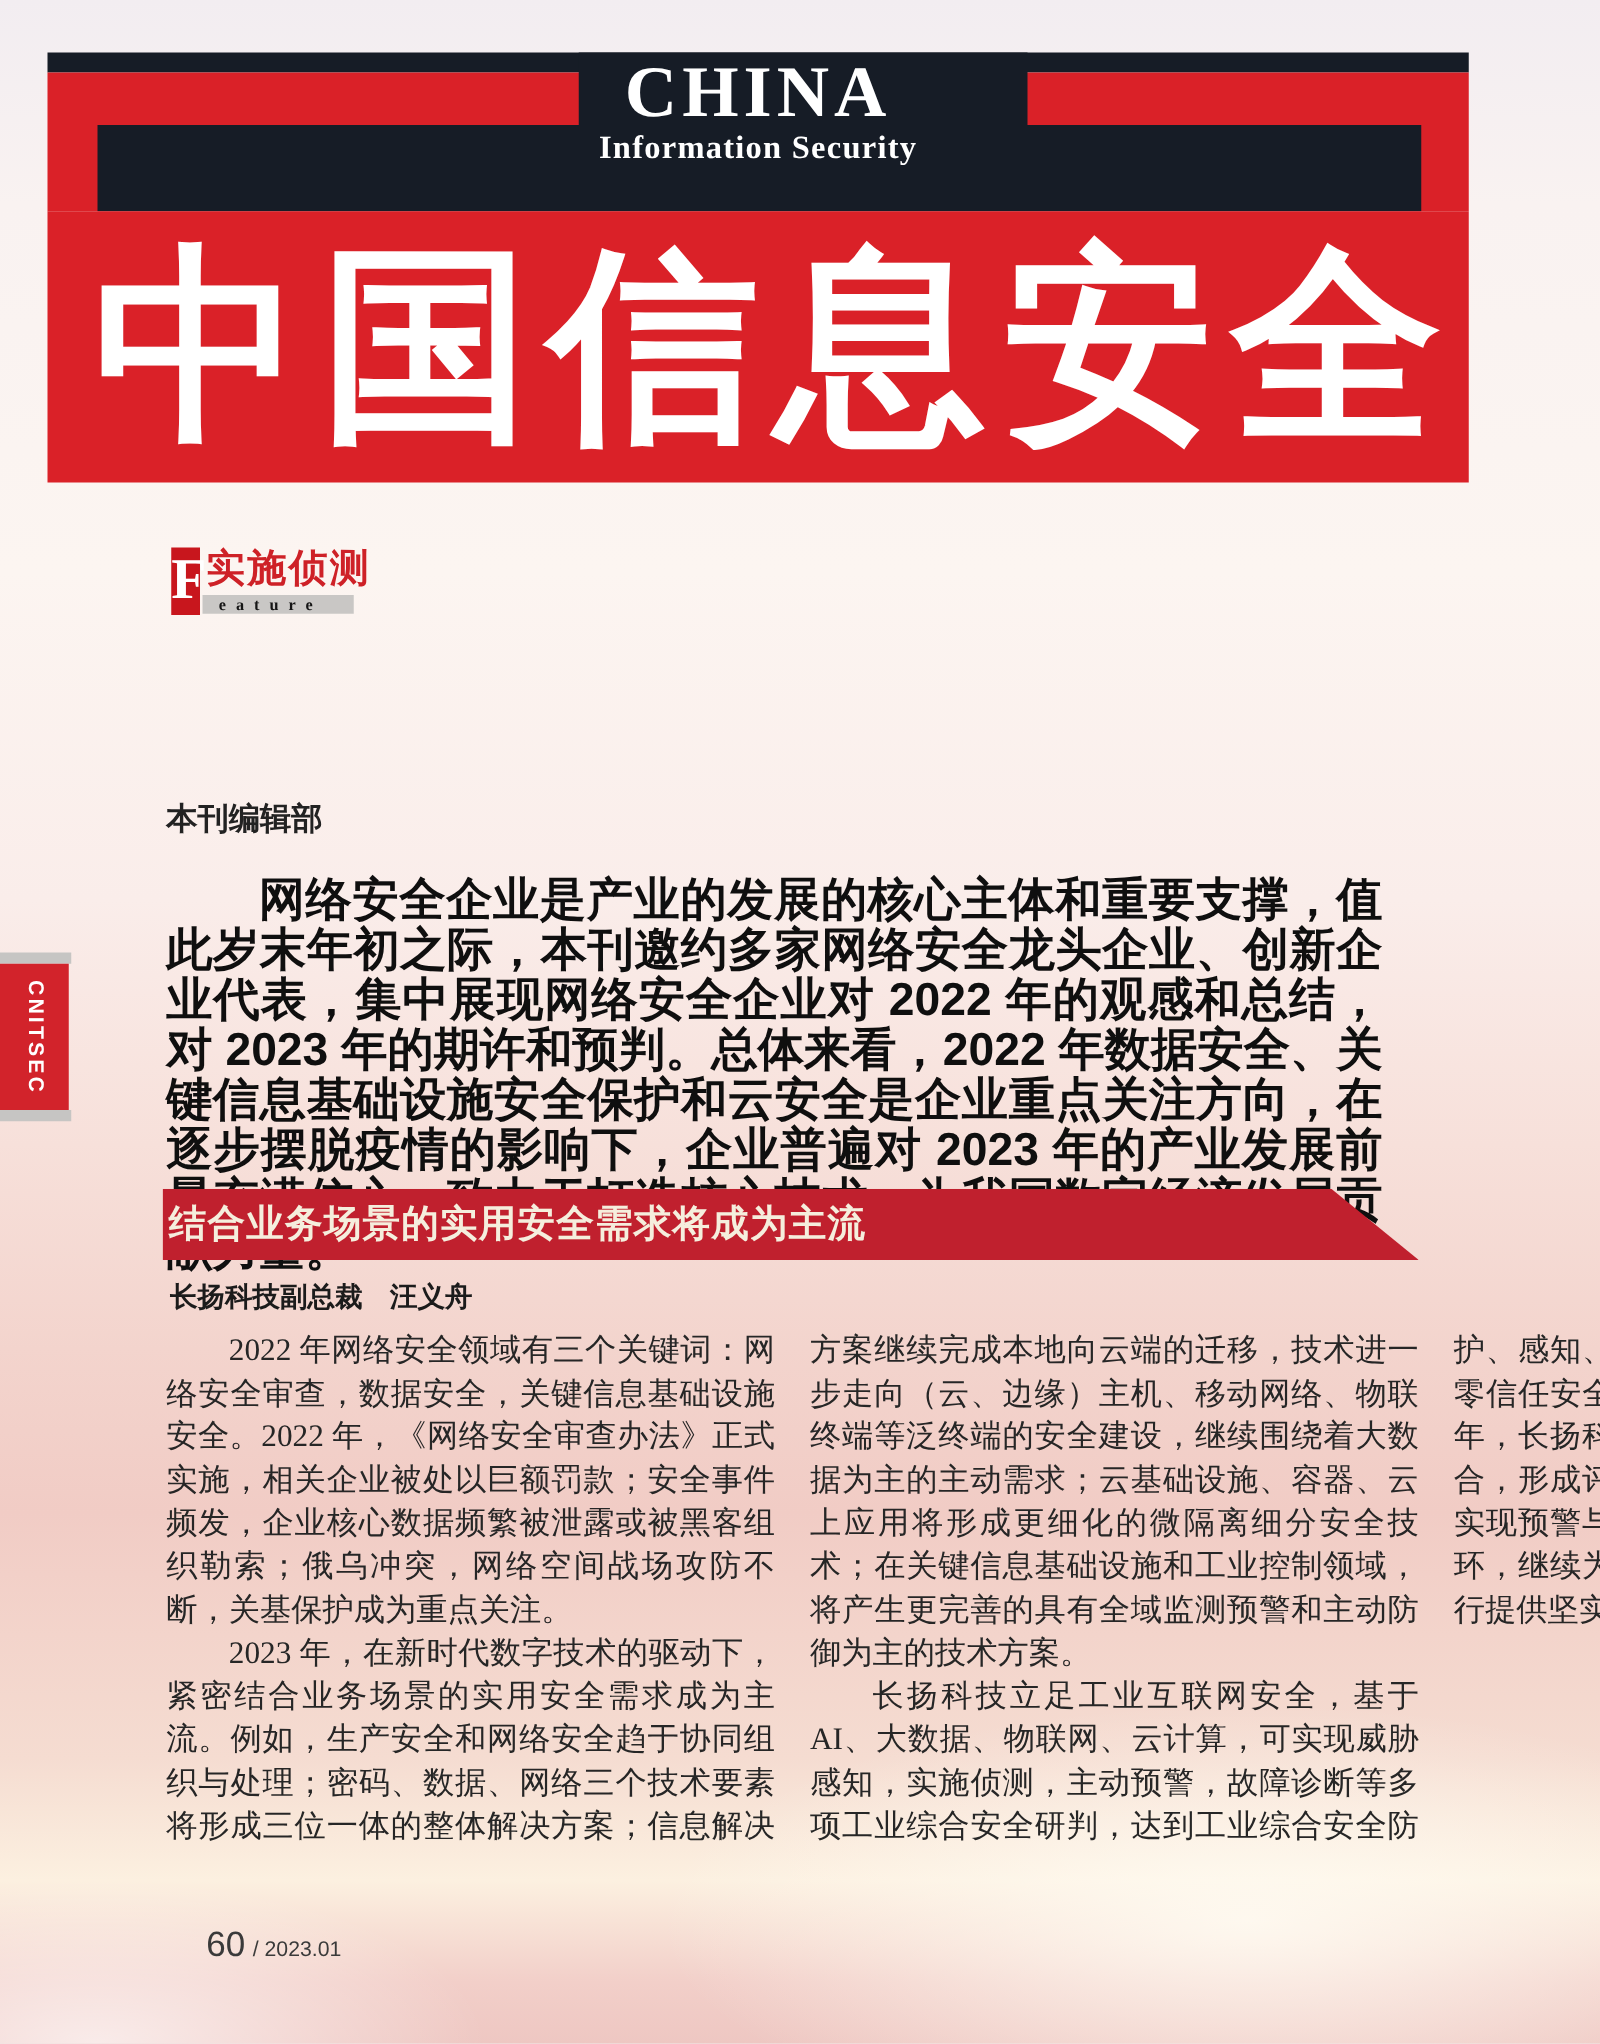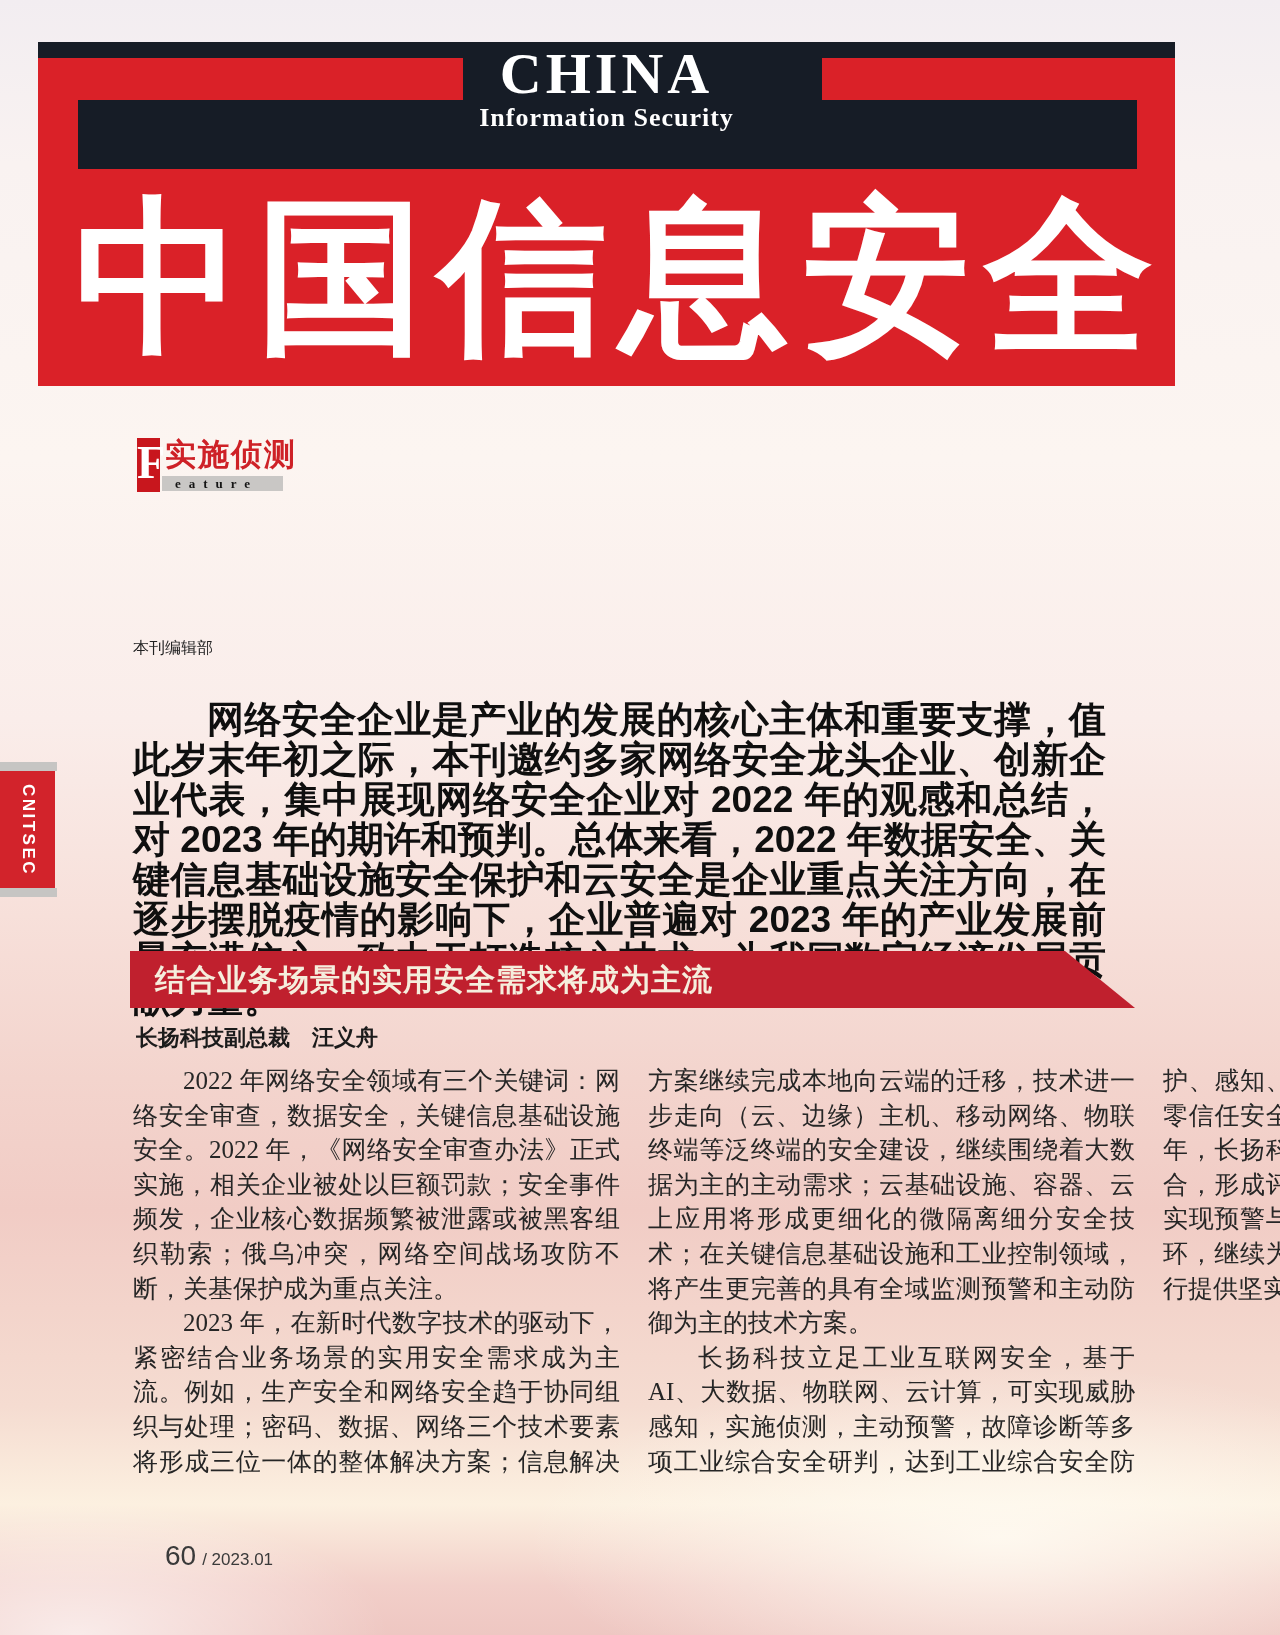--- a/index.html
+++ b/index.html
@@ -48,29 +48,29 @@
     font-size:46px;line-height:50px;text-align:center;}
   .feature-cn{position:absolute;left:165px;top:434px;color:#ce2127;font-weight:bold;
     font-size:31px;letter-spacing:2px;}
   .feature-en{position:absolute;left:162px;top:476px;width:121px;height:15px;background:#c9c7c5;
     color:#151515;font-family:"Liberation Serif","DejaVu Serif",serif;font-weight:bold;
     font-size:13px;line-height:15px;letter-spacing:8px;padding-left:13px;box-sizing:border-box;}
 
   
   .art-title{position:absolute;left:131px;top:498px;color:#d5252c;font-weight:bold;
     font-size:44px;line-height:62px;letter-spacing:1px;}
-  .art-byline{position:absolute;left:133px;top:638px;color:#222;font-weight:normal;font-size:16px;}
+  .art-byline{position:absolute;left:133px;top:638px;color:#222;font-weight:bold;font-size:25px;}
   .art-intro{position:absolute;left:133px;top:700px;width:973px;color:#0f0f0f;font-weight:bold;
     font-size:37px;line-height:40px;text-align:justify;text-indent:2em;}
 
   
   .banner{position:absolute;left:130px;top:951px;width:1005px;height:57px;background:#c0202e;
     clip-path:polygon(0 0, calc(100% - 70px) 0, 100% 100%, 0 100%);}
   .banner-text{color:#f5eedd;font-weight:bold;font-size:30px;line-height:57px;
-    padding-left:25px;letter-spacing:1px;white-space:nowrap;}
+    padding-left:5px;letter-spacing:1px;white-space:nowrap;}
   .sec-author{position:absolute;left:136px;top:1023px;color:#1b1b1b;font-weight:bold;font-size:22px;}
 
   
   .cols{position:absolute;left:133px;top:1064px;width:1002px;height:440px;
     column-count:2;column-gap:28px;column-fill:auto;}
   .cols p{margin:0;font-family:"Liberation Serif","DejaVu Serif",serif;color:#262626;
     font-size:25px;line-height:34.6px;text-align:justify;text-indent:2em;}
 
   
   .footer{position:absolute;left:165px;top:1540px;color:#3a3a3a;}

